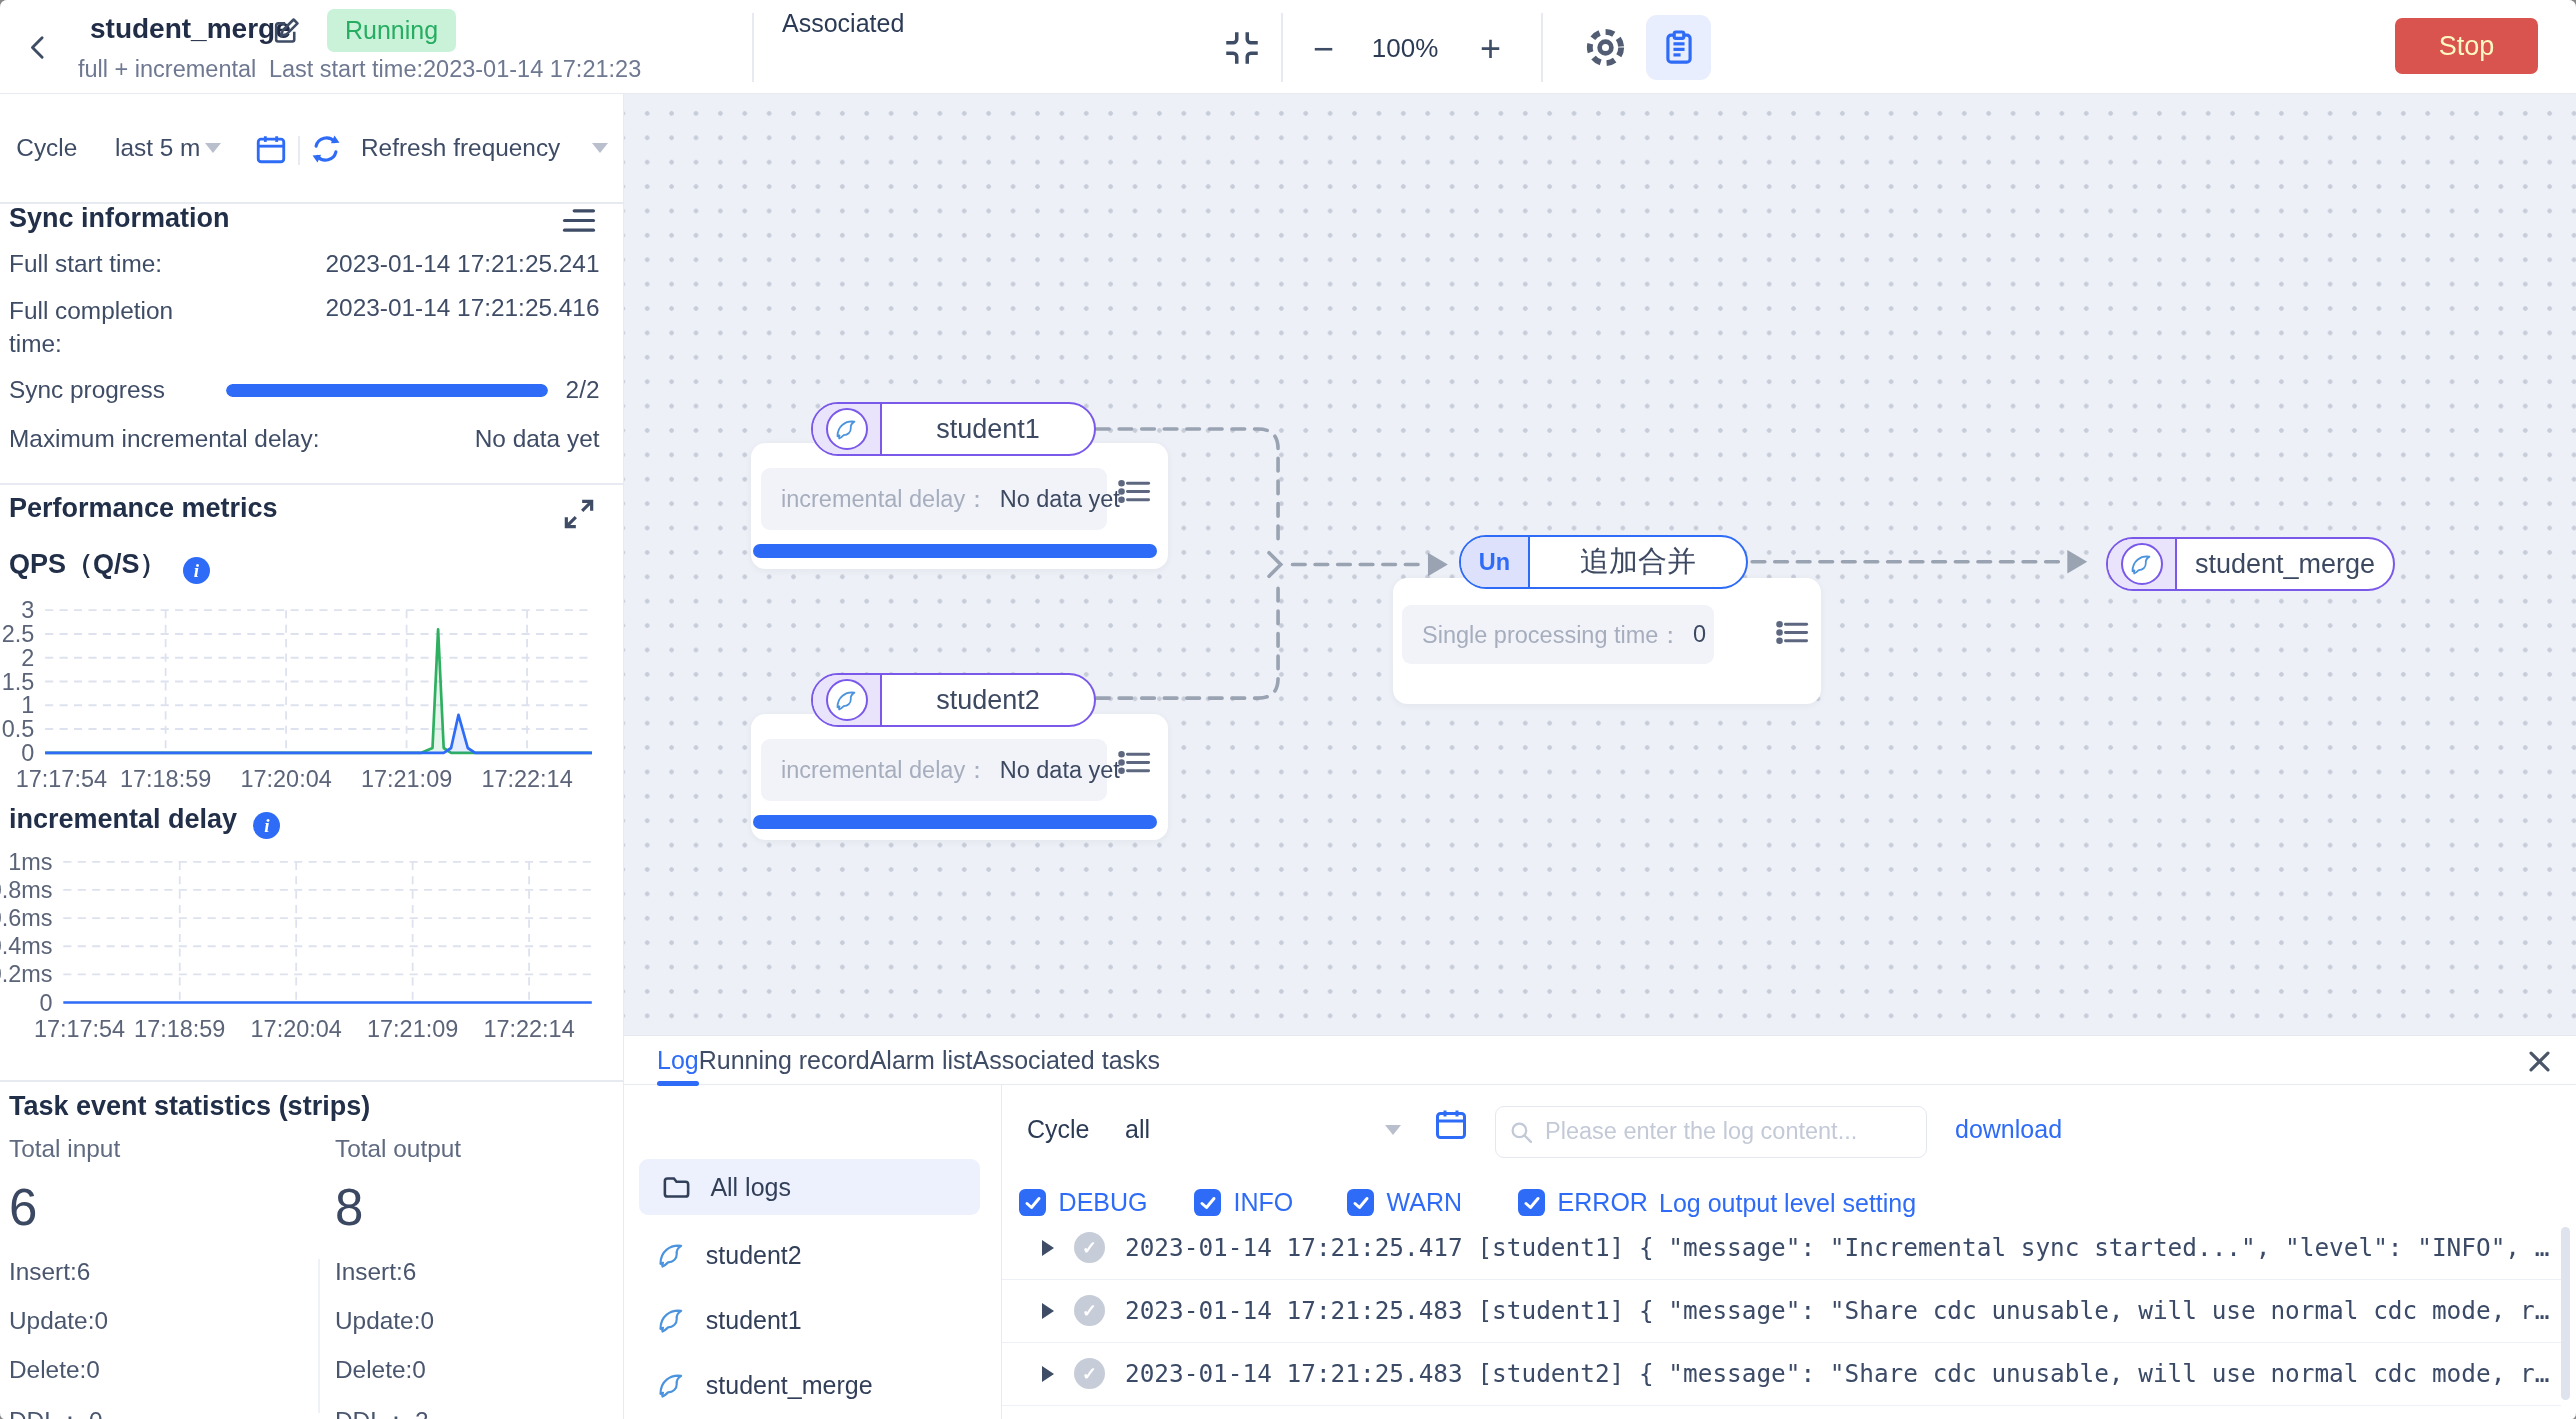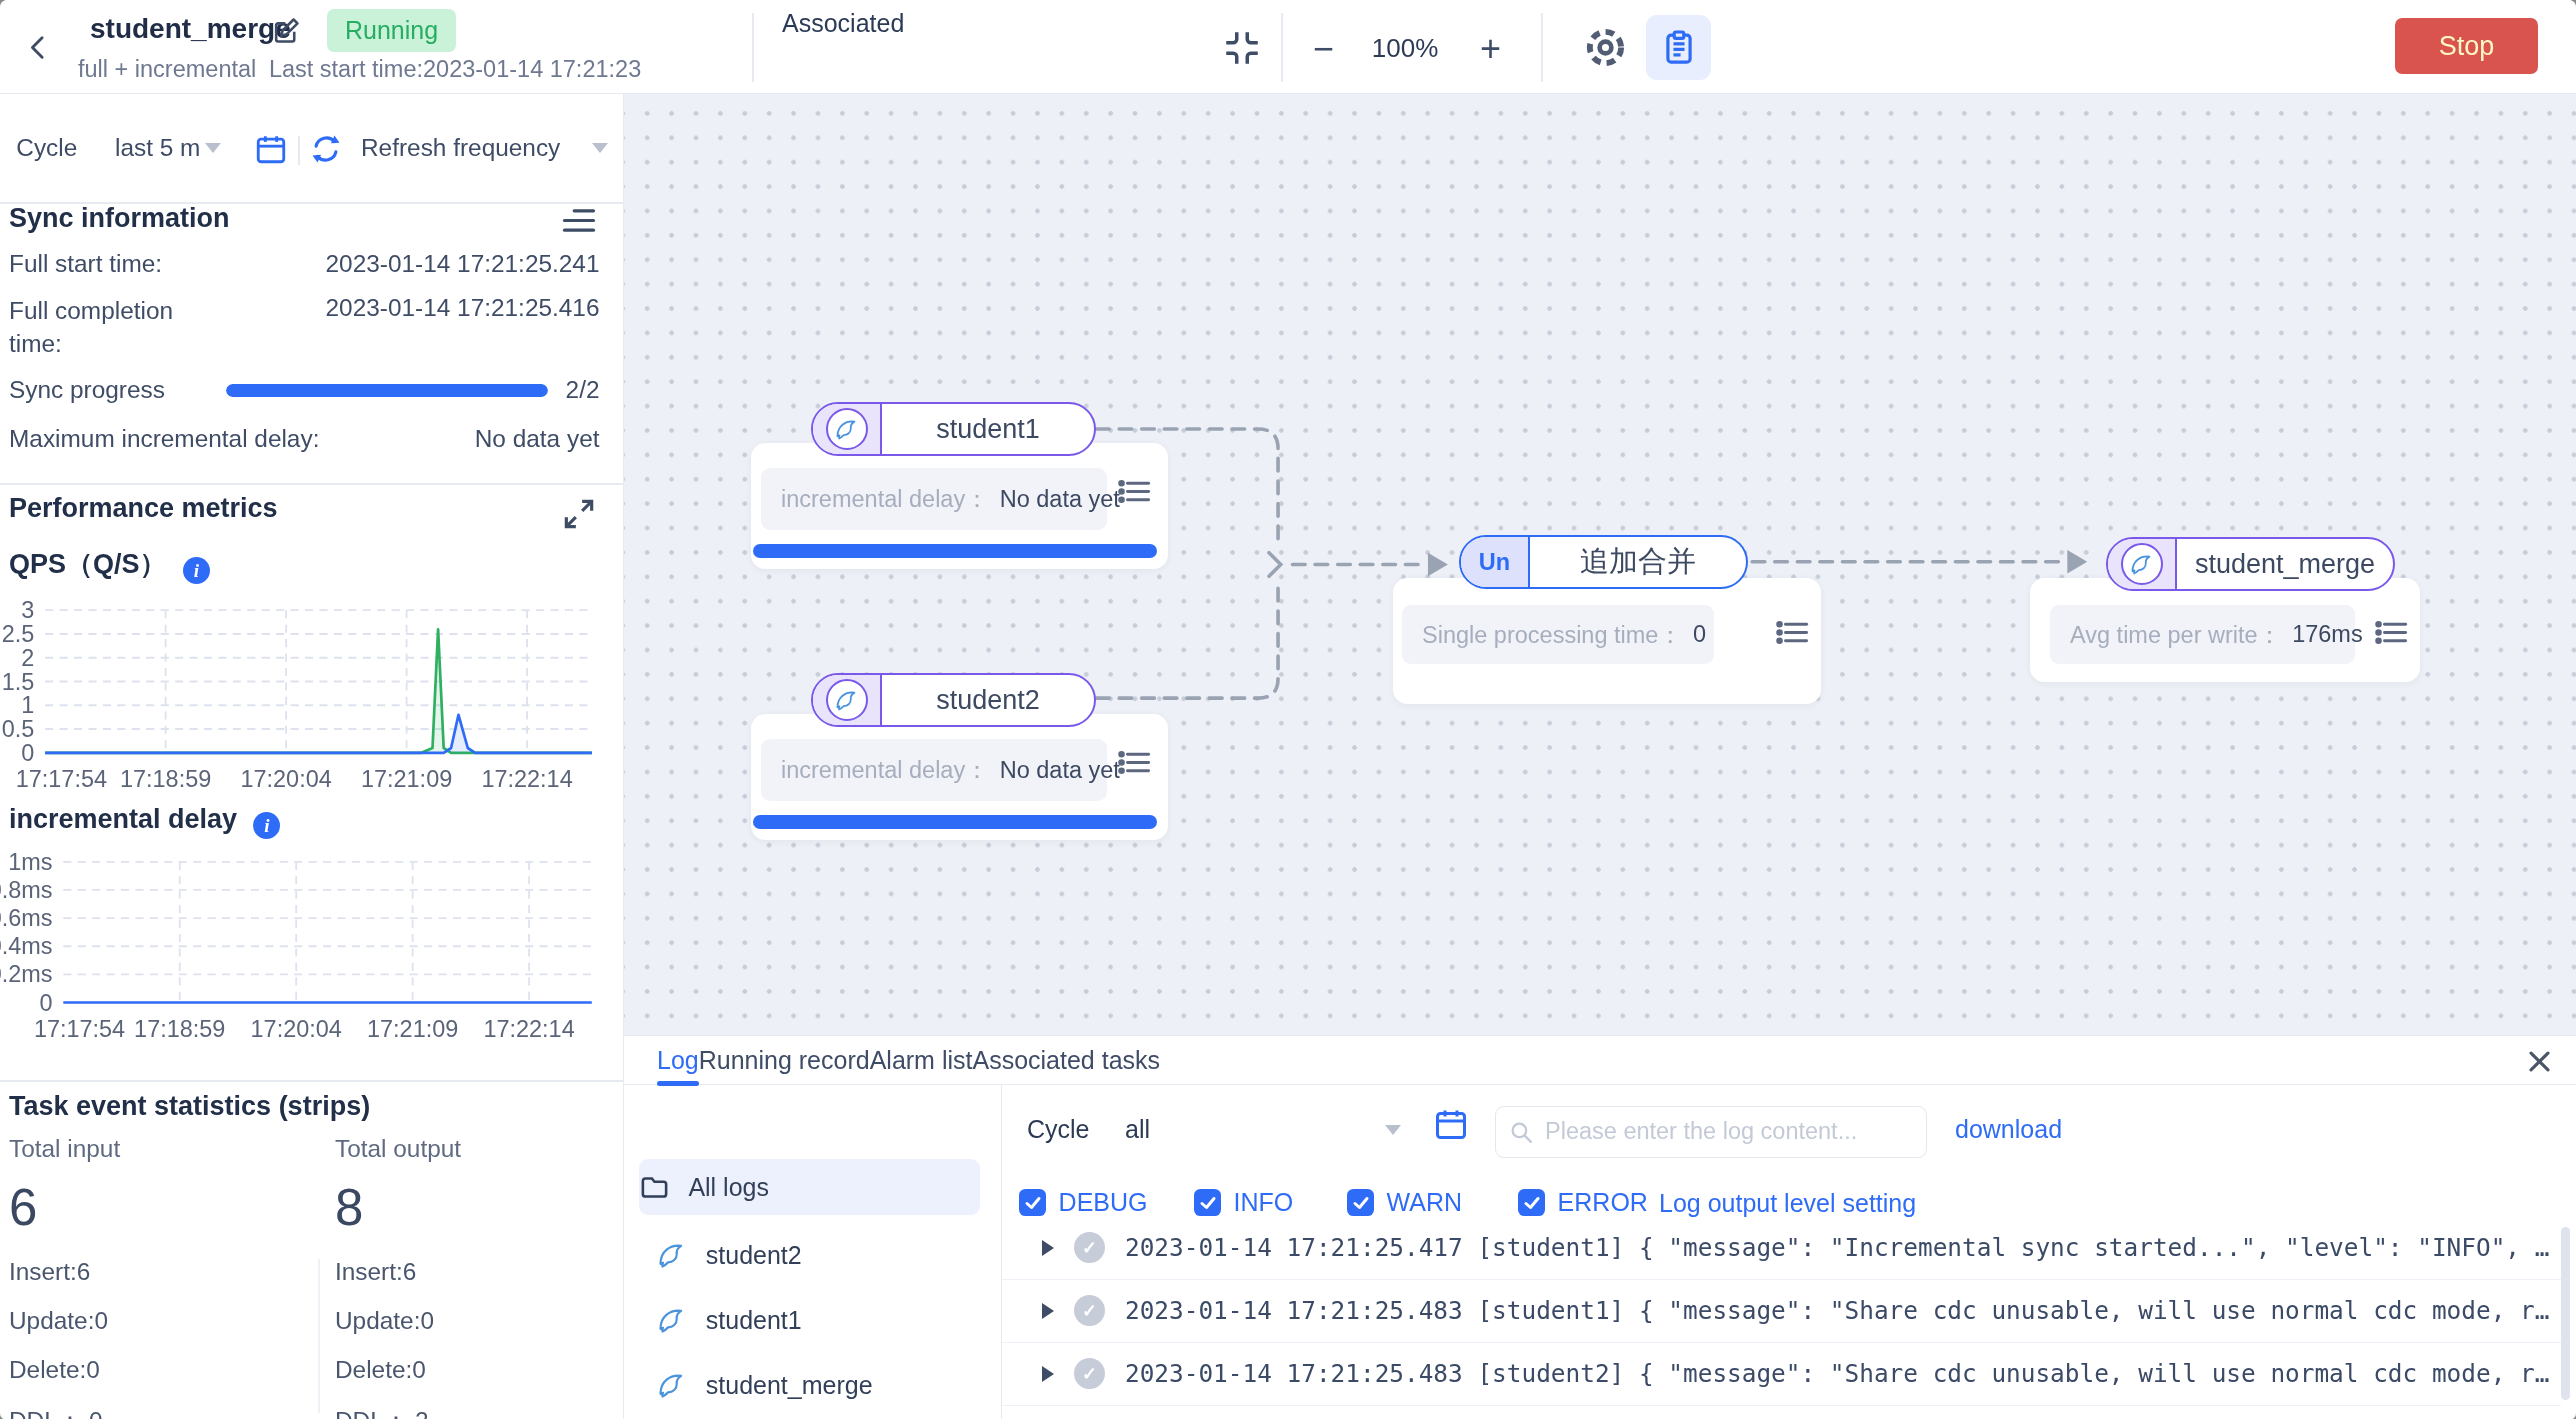--- a/index.html
+++ b/index.html
@@ -58,21 +58,21 @@
   .un-txt{color:#2e6bf6;font-size:23.5px;font-weight:600;}
   
   #logpanel{position:absolute;left:624px;top:1035px;width:1952px;height:385px;background:#fff;border-top:1.8px solid #e4e7ee;box-sizing:border-box;}
   #tab-bar{position:absolute;left:0;top:0;width:1952px;height:49px;border-bottom:1.8px solid #e8eaf1;box-sizing:border-box;display:flex;align-items:stretch;padding-left:33px;}
   .tab{position:relative;display:flex;align-items:center;font-size:25px;color:#3f4c66;cursor:pointer;}
   .tab.active{color:#2e6bf6;}
   .tab.active::after{content:'';position:absolute;left:0;right:0;bottom:-1.8px;height:4.5px;background:#2e6bf6;border-radius:2.7px;}
   #src-panel{position:absolute;left:0;top:49px;width:378px;height:336px;border-right:1.8px solid #e8eaf1;box-sizing:border-box;}
   .source{position:absolute;left:15.4px;display:flex;align-items:center;height:36px;cursor:pointer;}
   .source .s-label{font-size:25px;color:#323f59;margin-left:18px;}
-  .source.active{width:341px;height:56px;background:#edf1fd;border-radius:9px;box-sizing:border-box;}
+  .source.active{width:341px;height:56px;background:#edf1fd;border-radius:9px;padding-left:22px;box-sizing:border-box;}
   .source:not(.active){padding-left:15.4px;}
   #log-controls .clabel{position:absolute;font-size:25px;color:#2b3a55;}
   #search-box{position:absolute;left:871px;top:70px;width:432px;height:52px;border:1.8px solid #e4e7ee;border-radius:9px;box-sizing:border-box;}
   #search-box input{position:absolute;left:47px;top:3.6px;width:361px;height:40px;border:none;outline:none;font-size:23.5px;color:#3f4c66;font-family:"Liberation Sans",sans-serif;background:transparent;}
   #search-box input::placeholder{color:#c3c9d6;}
   .bluelink{color:#2e6bf6;font-size:25px;cursor:pointer;}
   .level{position:absolute;top:152px;display:flex;align-items:center;gap:12.6px;cursor:pointer;}
   .cbox{width:27px;height:27px;border-radius:6.3px;background:#2e6bf6;display:flex;align-items:center;justify-content:center;}
   .cbox svg{width:20px;height:20px;fill:none;stroke:#fff;stroke-width:3;stroke-linecap:round;stroke-linejoin:round;}
   .level-label{font-size:25px;color:#2e6bf6;}
@@ -357,36 +357,20 @@
           </g>
         </svg>
     </div>
     <div class="node-pill blue" style="left:835px;top:441px;width:289px">
       <div class="pill-ico">
           <span class="un-txt">Un</span>
         </div>
       <div class="pill-label" style="font-size:29px">追加合并</div>
     </div>
 
-    <div class="node-card" style="left:1406px;top:484px;width:390px;height:104px">
-      <div class="stat-box" style="left:20px;top:27px;width:305px;height:59px">
-        <span class="sl">Avg time per write：</span>
-        <span class="sv">176ms</span>
-      </div>
-      <svg class="menu-ico" style="left:345px;top:40px" viewBox="0 0 28 24">
-          <g stroke="#5d6880" stroke-width="2.4" stroke-linecap="round">
-            <circle cx="3" cy="5" r="1.6" fill="#5d6880"></circle>
-            <line x1="8" y1="5" x2="26" y2="5"></line>
-            <circle cx="3" cy="12" r="1.6" fill="#5d6880"></circle>
-            <line x1="8" y1="12" x2="26" y2="12"></line>
-            <circle cx="3" cy="19" r="1.6" fill="#5d6880"></circle>
-            <line x1="8" y1="19" x2="26" y2="19"></line>
-          </g>
-        </svg>
-    </div>
     <div class="node-pill" style="left:1482px;top:443px;width:289px">
       <div class="pill-ico">
           <div class="pill-circle">
             <svg width="27" height="27" viewBox="0 0 24 24">
               <path d="M4 18 C4 9 11 4 19 5 C16.5 6.5 15.5 8.5 15.8 11 C15.9 14.5 13 17 9.5 17 C8.5 18 7 19.5 5.5 20 C5.2 19.3 5.3 18.3 5.8 17.3 C4.8 17.6 4.3 17.8 4 18 Z" fill="none" stroke="#4b94dd" stroke-width="1.6" stroke-linejoin="round"></path>
             </svg>
           </div>
         </div>
       <div class="pill-label">student_merge</div>
     </div>

